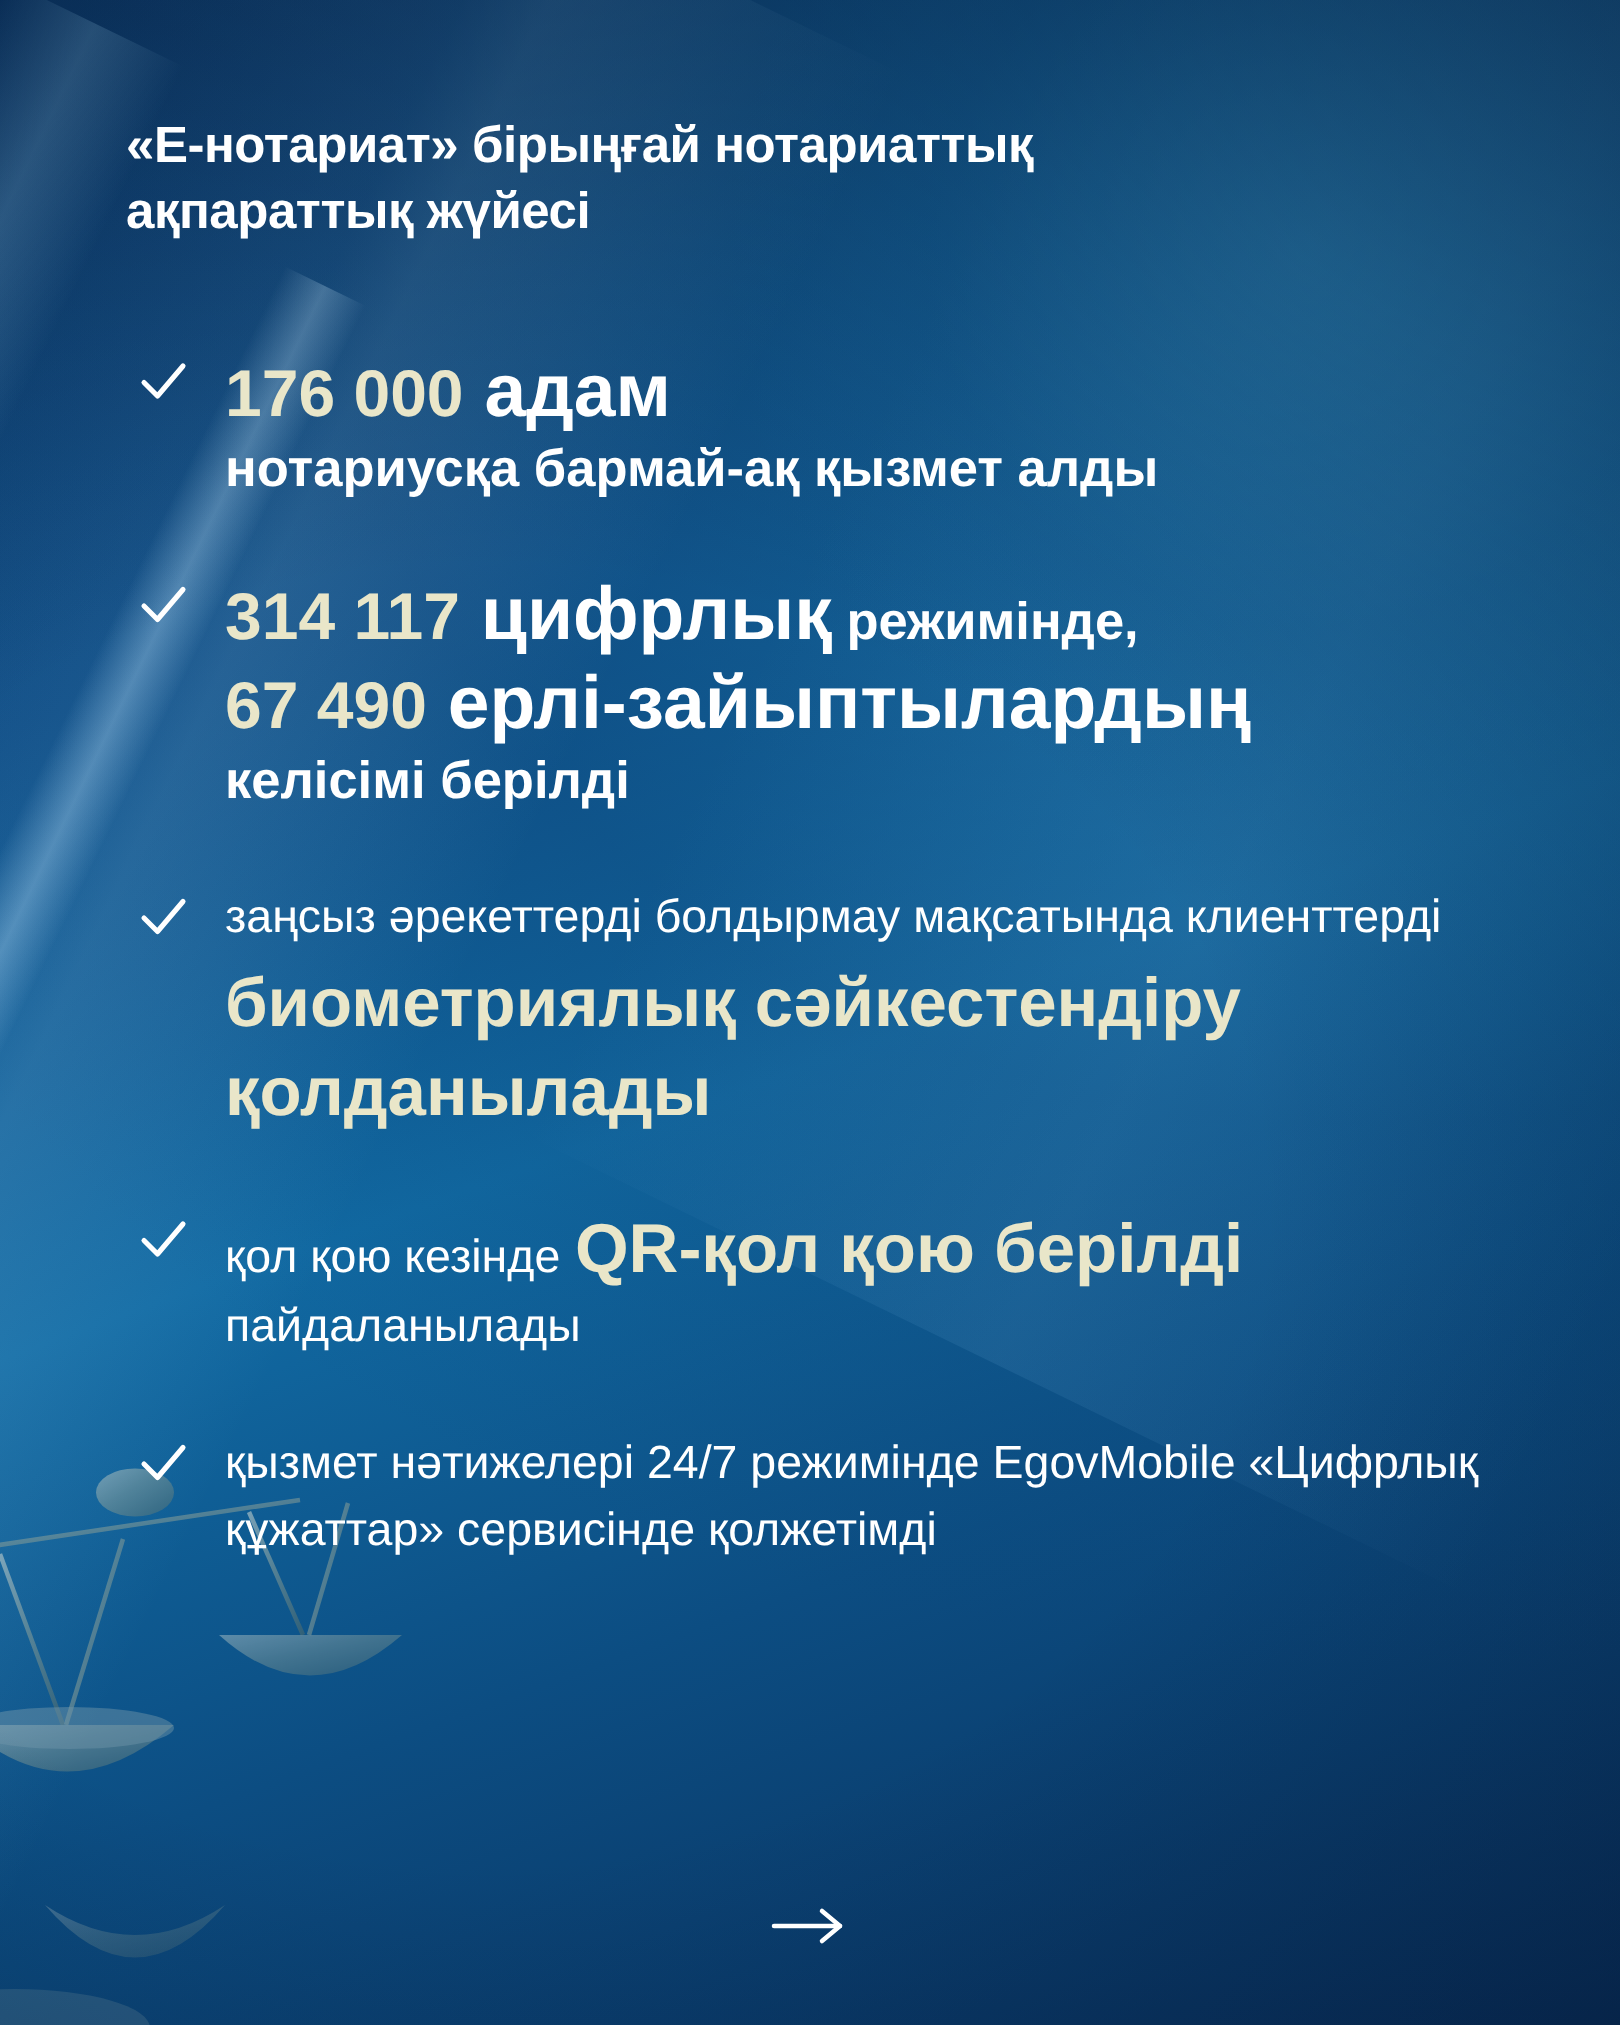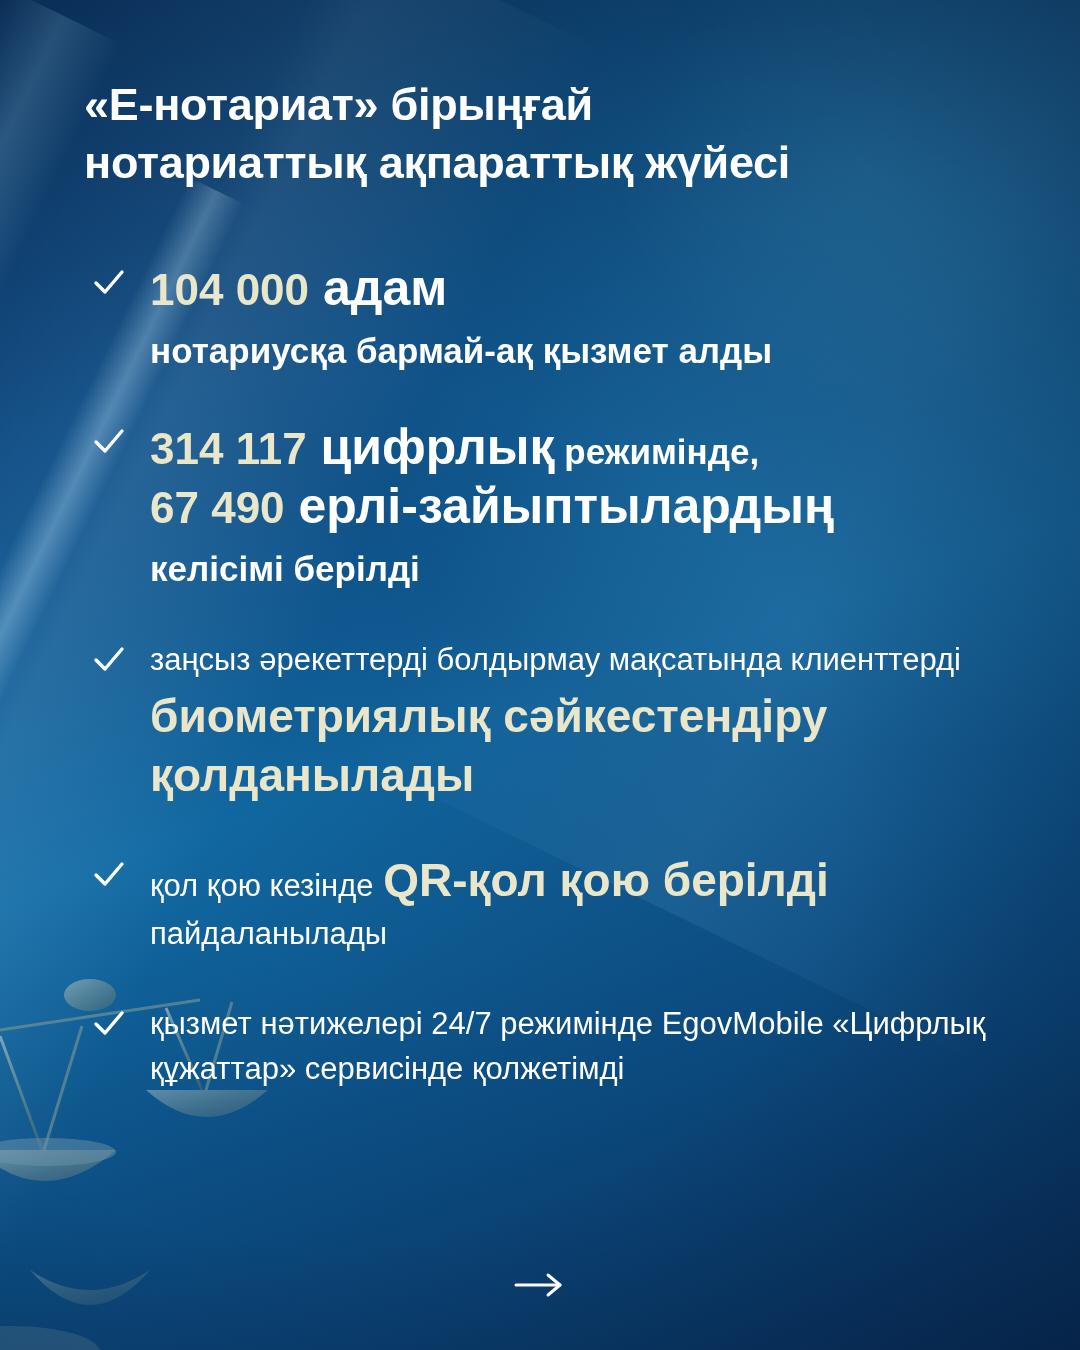--- a/index.html
+++ b/index.html
@@ -73,21 +73,21 @@
   }
 
   .content {
     position: relative;
     z-index: 5;
     padding: 76px 70px 0 84px;
   }
   h1.title {
     margin: 0;
     color: #ffffff;
-    font-size: 45px;
+    font-size: 34px;
     line-height: 1.28;
     font-weight: bold;
     letter-spacing: -0.3px;
     max-width: 780px;
   }
 
   .items {
     margin-top: 68px;
   }
   .item {
@@ -124,21 +124,21 @@
     color: #ffffff;
     font-size: 35px;
   }
   .reg {
     font-weight: normal;
     color: #ffffff;
     font-size: 31px;
   }
   .sub {
     display: block;
-    margin-top: 12px;
+    margin-top: 2px;
     font-size: 35px;
     font-weight: bold;
     color: #ffffff;
     line-height: 1.2;
   }
   .item-3 .line, .item-4 .line, .item-5 .line {
     font-size: 35px;
     line-height: 1.28;
   }
   .item-3 .emph, .item-4 .emph {
@@ -199,21 +199,21 @@
 
     <div class="items">
 
       <div class="item item-1">
         <span class="check">
           <svg width="34" height="34" viewBox="0 0 34 34">
               <path d="M4 16 L13 25 L30 5" fill="none" stroke="#ffffff" stroke-width="3.4" stroke-linecap="round" stroke-linejoin="round"></path>
             </svg>
         </span>
         <div class="line">
-          <span class="big">104 000</span><span class="bigwhite"> адам</span>
+          <span class="big">176 000</span><span class="bigwhite"> адам</span>
           <span class="sub">нотариусқа бармай-ақ қызмет алды</span>
         </div>
       </div>
 
       <div class="item item-2">
         <span class="check">
           <svg width="34" height="34" viewBox="0 0 34 34">
               <path d="M4 16 L13 25 L30 5" fill="none" stroke="#ffffff" stroke-width="3.4" stroke-linecap="round" stroke-linejoin="round"></path>
             </svg>
         </span>

